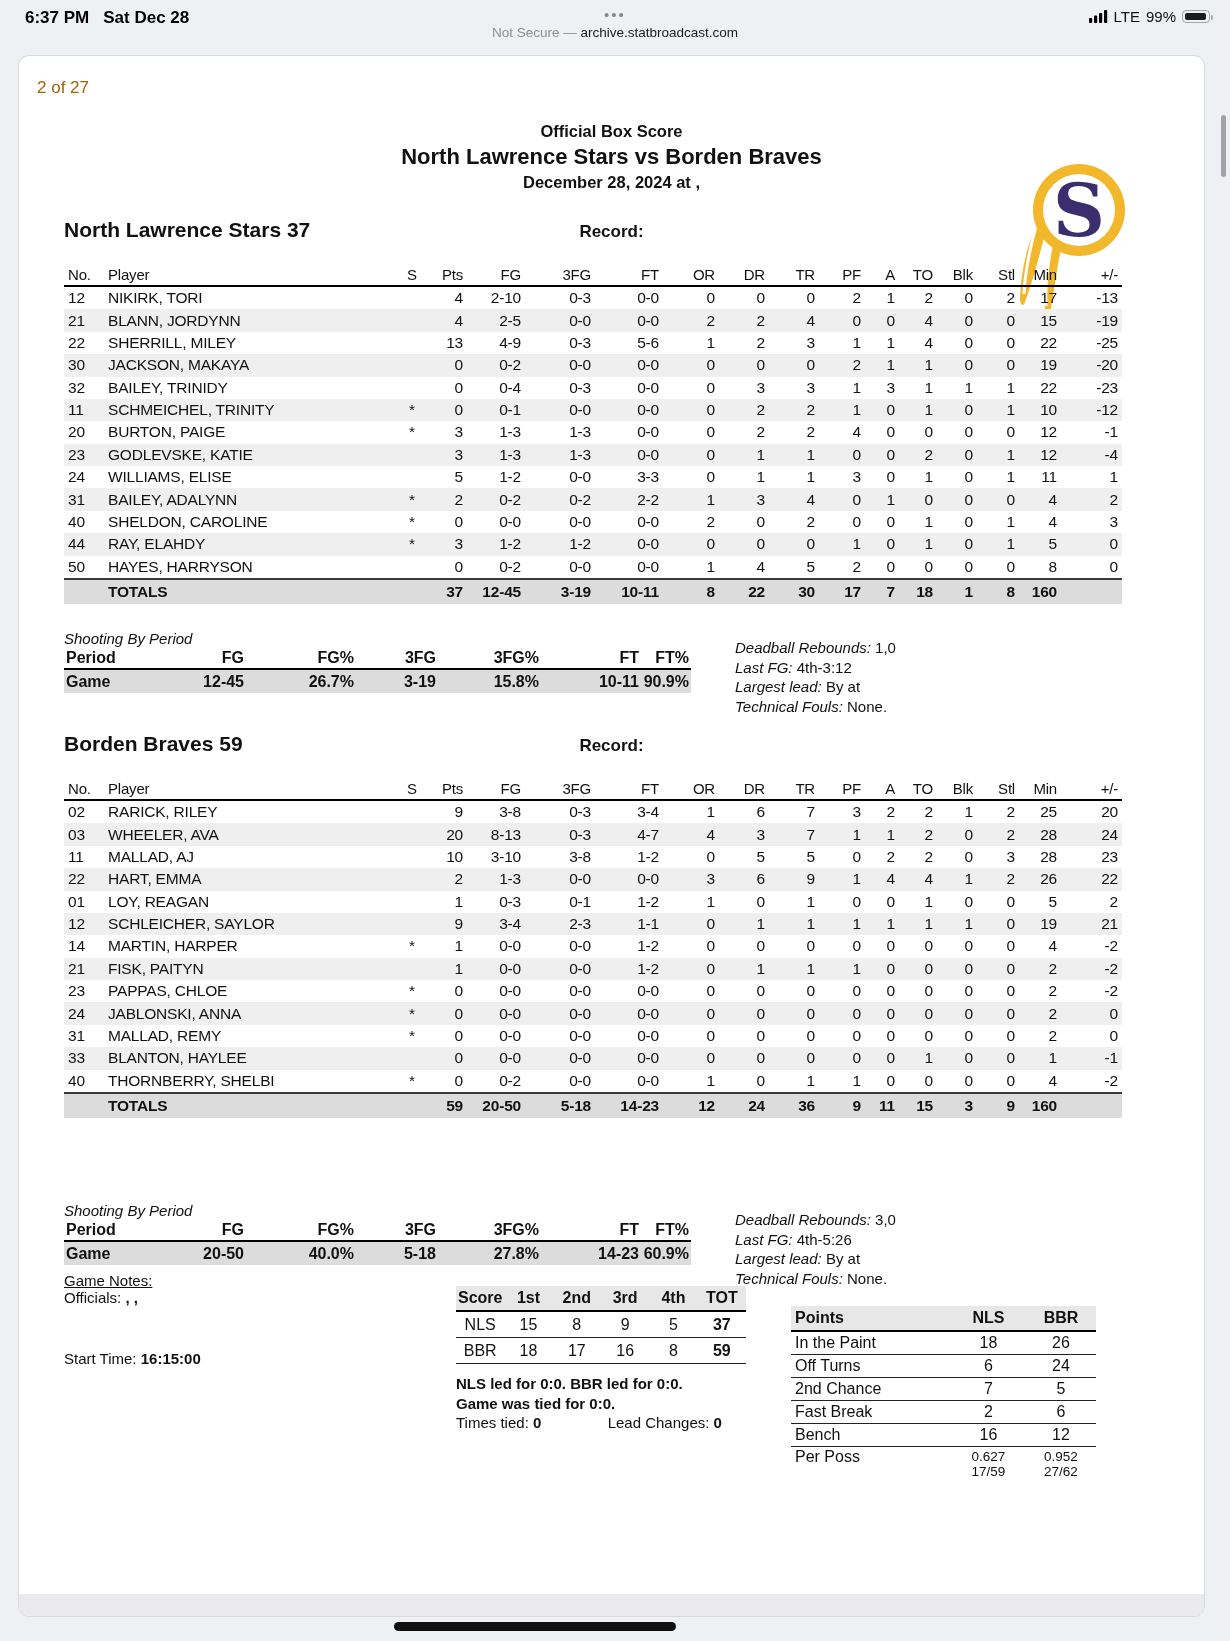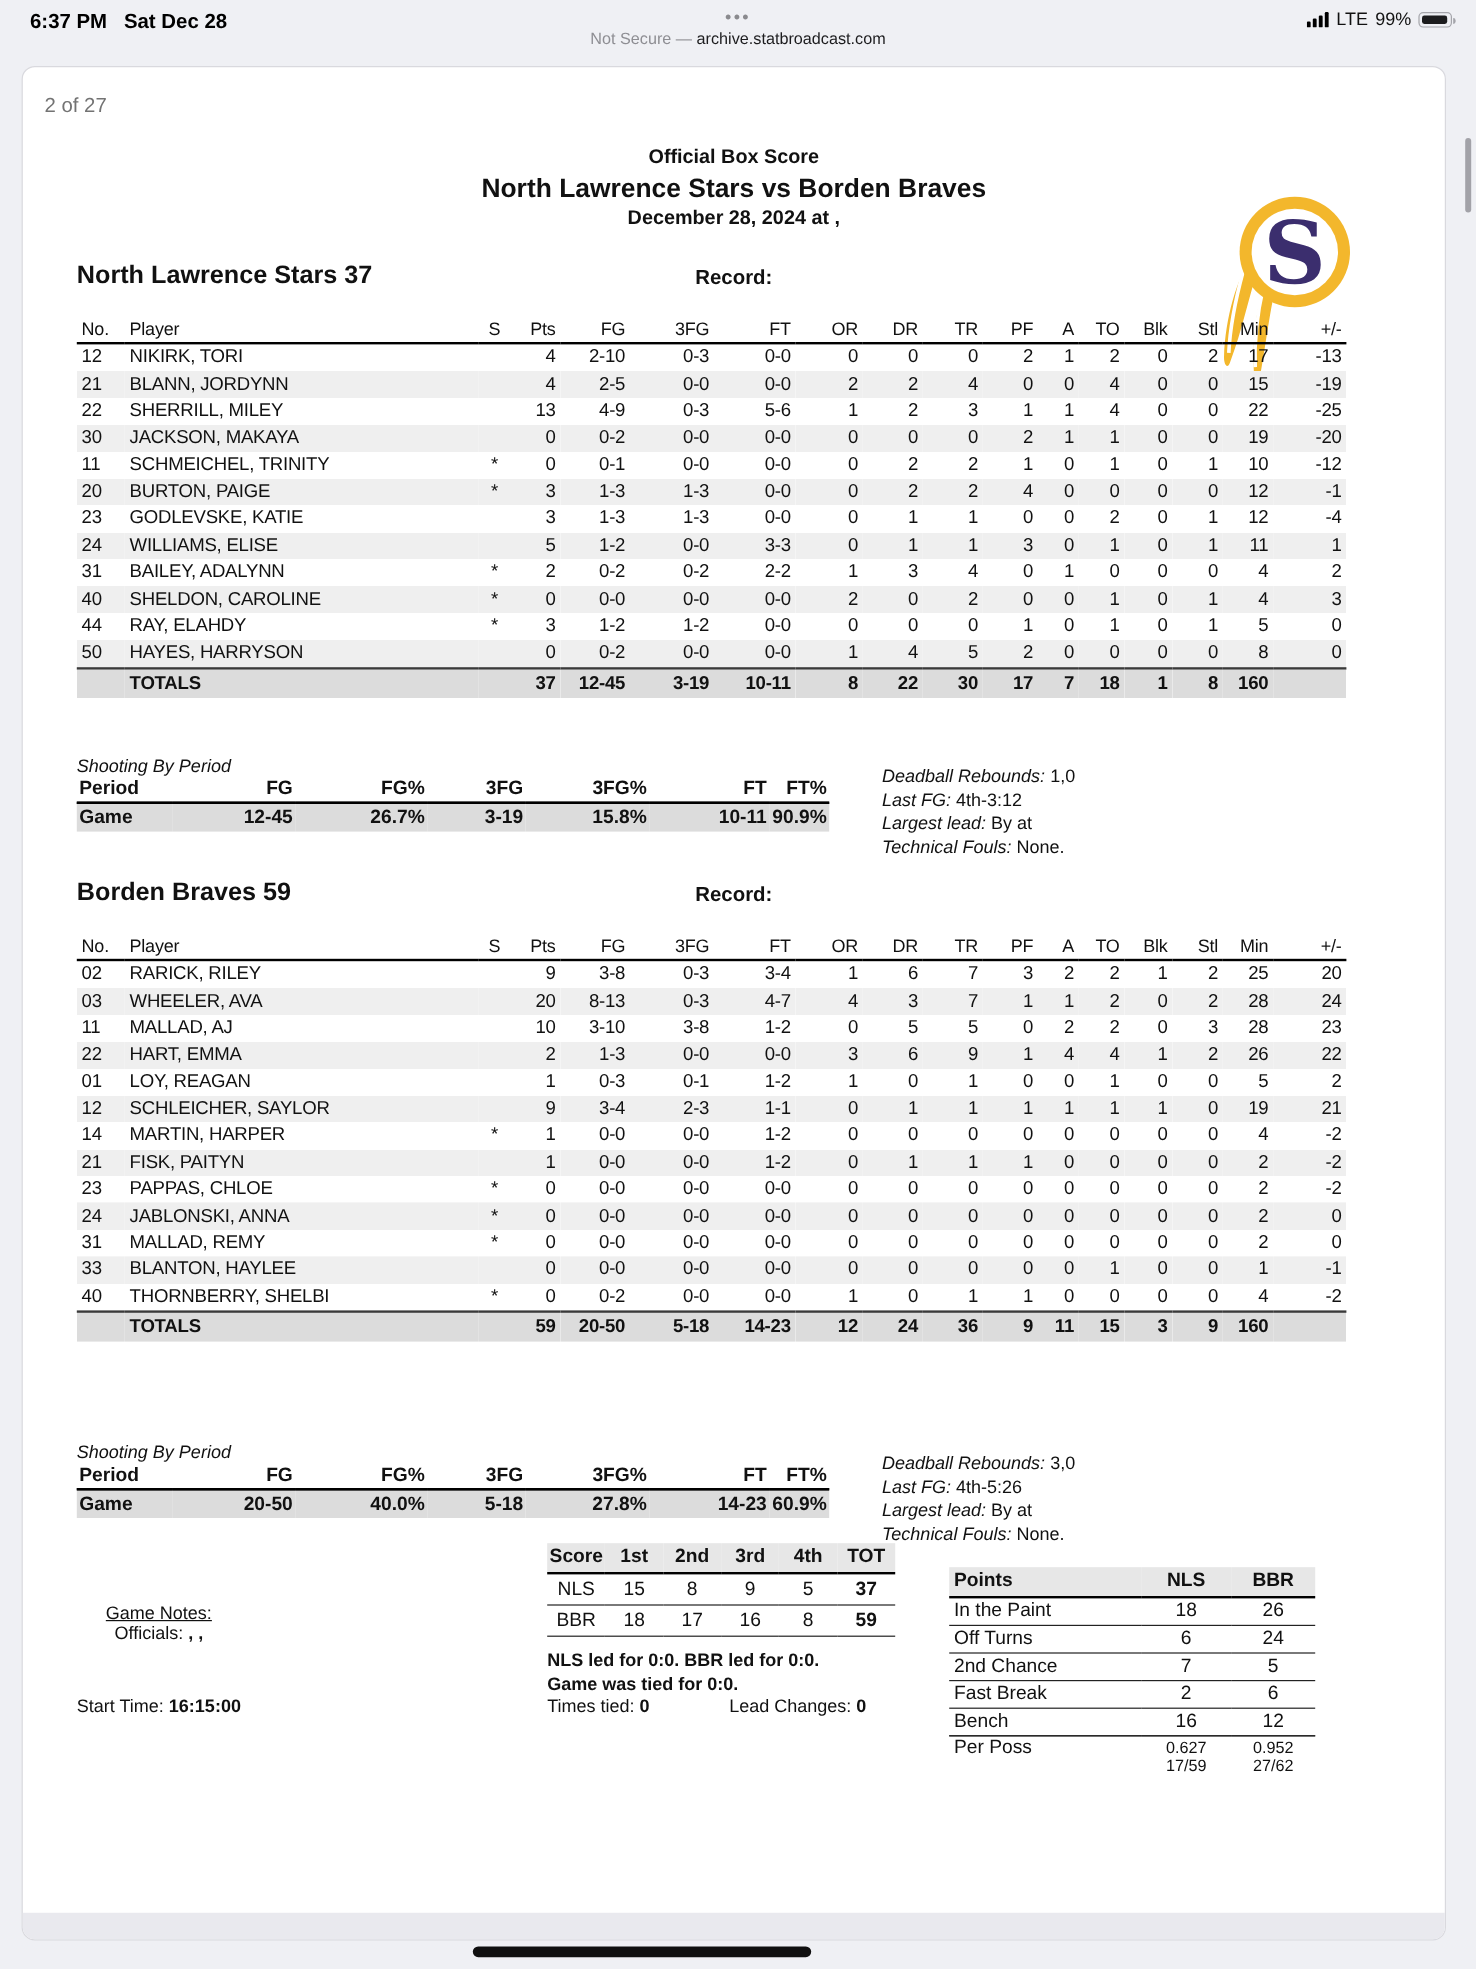--- a/index.html
+++ b/index.html
@@ -27,21 +27,21 @@
   .urlbar .dom { color:#1c1c1e; }
   
   .window {
     position:absolute; left:18px; top:55px; width:1187px; height:1562px;
     background:#ffffff; border:1px solid #d9d9de; border-radius:11px;
   }
   .window-footer { position:absolute; left:0; right:0; bottom:0; height:22px; background:#e9e9ee; border-radius:0 0 10px 10px; }
   .scrollbar { position:absolute; left:1221px; top:115px; width:5px; height:62px; background:#a2a2a8; border-radius:3px; }
   .home-indicator { position:absolute; left:394px; top:1622px; width:282px; height:9px; background:#101010; border-radius:5px; }
   
-  .page-ind { position:absolute; left:18px; top:22px; font-size:17px; color:#737373; }
+  .page-ind { position:absolute; left:18px; top:22px; font-size:17px; color:#a16207; }
   .titleblock { position:absolute; left:0; right:0; top:66px; text-align:center; font-weight:bold; }
   .titleblock .t1 { font-size:16.5px; }
   .titleblock .t2 { font-size:22px; margin-top:3px; }
   .titleblock .t3 { font-size:16.5px; margin-top:3px; }
   .titleblock .t4 { font-size:16.5px; margin-top:3px; }
   .logo { position:absolute; left:968px; top:96px; }
   .team-head { position:absolute; font-size:21px; font-weight:bold; }
   .record-lab { position:absolute; left:0; right:0; text-align:center; font-size:17px; font-weight:bold; }
   
   table { border-collapse:collapse; }
@@ -254,20 +254,39 @@
           <td>0</td>
           <td>2</td>
           <td>1</td>
           <td>1</td>
           <td>0</td>
           <td>0</td>
           <td>19</td>
           <td>-20</td>
         </tr>
         <tr>
+          <td>32</td>
+          <td>BAILEY, TRINIDY</td>
+          <td></td>
+          <td>0</td>
+          <td>0-4</td>
+          <td>0-3</td>
+          <td>0-0</td>
+          <td>0</td>
+          <td>3</td>
+          <td>3</td>
+          <td>1</td>
+          <td>3</td>
+          <td>1</td>
+          <td>1</td>
+          <td>1</td>
+          <td>22</td>
+          <td>-23</td>
+        </tr>
+        <tr>
           <td>11</td>
           <td>SCHMEICHEL, TRINITY</td>
           <td>*</td>
           <td>0</td>
           <td>0-1</td>
           <td>0-0</td>
           <td>0-0</td>
           <td>0</td>
           <td>2</td>
           <td>2</td>
@@ -833,21 +852,21 @@
     </table>
   </div>
 
   <div class="notes" style="top:1154px;">
     <div><span class="lab">Deadball Rebounds:</span> <span>3,0</span></div>
     <div><span class="lab">Last FG:</span> <span>4th-5:26</span></div>
     <div><span class="lab">Largest lead:</span> <span>By at</span></div>
     <div><span class="lab">Technical Fouls:</span> <span>None.</span></div>
   </div>
 
-  <div class="gamenotes" style="top:1280px;text-align:center;">
+  <div class="gamenotes" style="top:1216px;">
     <div class="gn-title">Game Notes:</div>
     <div><span>Officials:</span> <span class="bold">, ,</span></div>
     <div class="gn-start"><span>Start Time:</span> <span class="bold">16:15:00</span></div>
   </div>
 
   <div class="scoreblock">
     <table class="scoretable">
       <thead>
           <tr>
             <th>Score</th>

